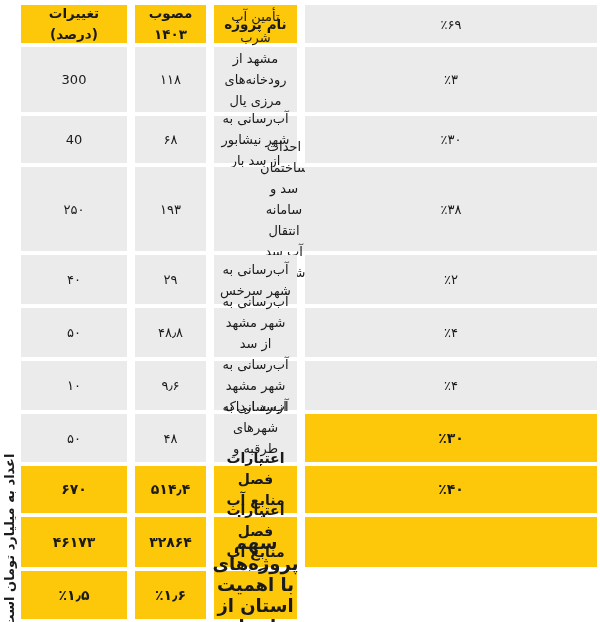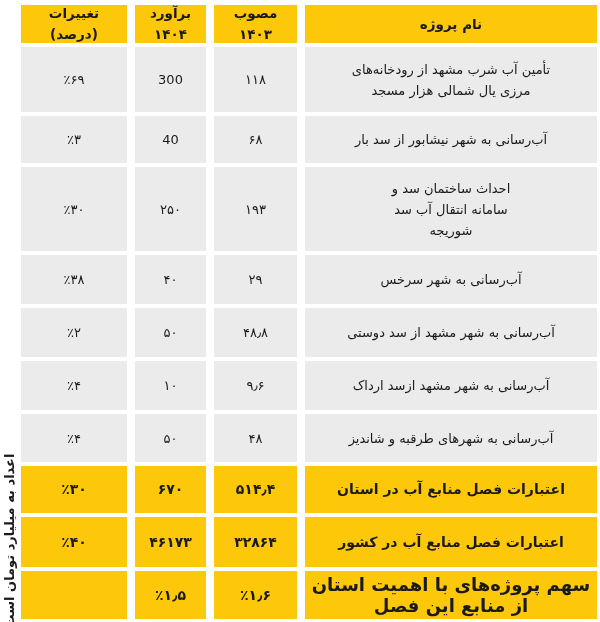--- a/index.html
+++ b/index.html
@@ -20,21 +20,20 @@
              display:flex; align-items:center; justify-content:center; }
   .caption span { display:block; white-space:nowrap; transform:rotate(-90deg);
                   font-weight:bold; font-size:13px; direction:rtl; color:#1a1a1a; }
 </style>
 </head>
 <body>
 
 <div class="grid">
 
   <div class="cell hdr">تغییرات (درصد)</div>
-  <div class="cell hdr">برآورد ۱۴۰۴</div>
   <div class="cell hdr">مصوب ۱۴۰۳</div>
   <div class="cell hdr">نام پروژه</div>
 
   <div class="cell row">٪۶۹</div>
   <div class="cell row">300</div>
   <div class="cell row">۱۱۸</div>
   <div class="cell row name" style="padding:0 40px;">تأمین آب شرب مشهد از رودخانه‌های مرزی یال شمالی هزار مسجد</div>
 
   <div class="cell row">٪۳</div>
   <div class="cell row">40</div>

